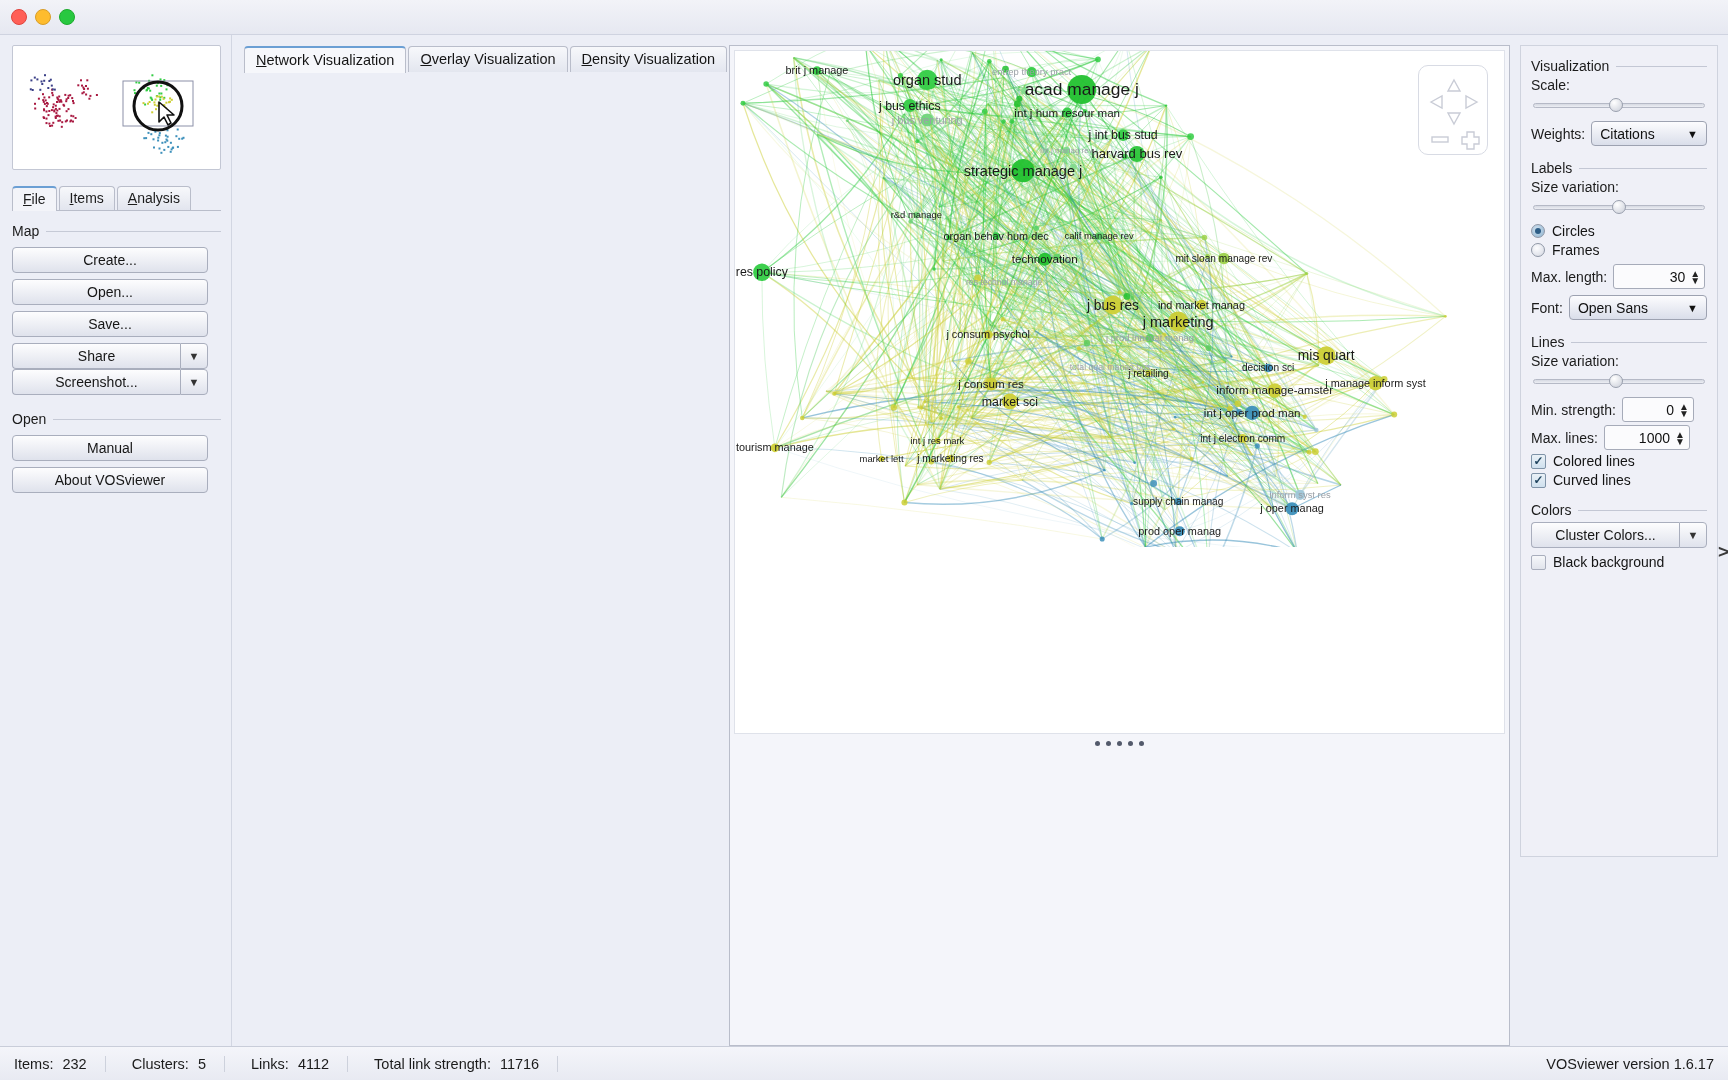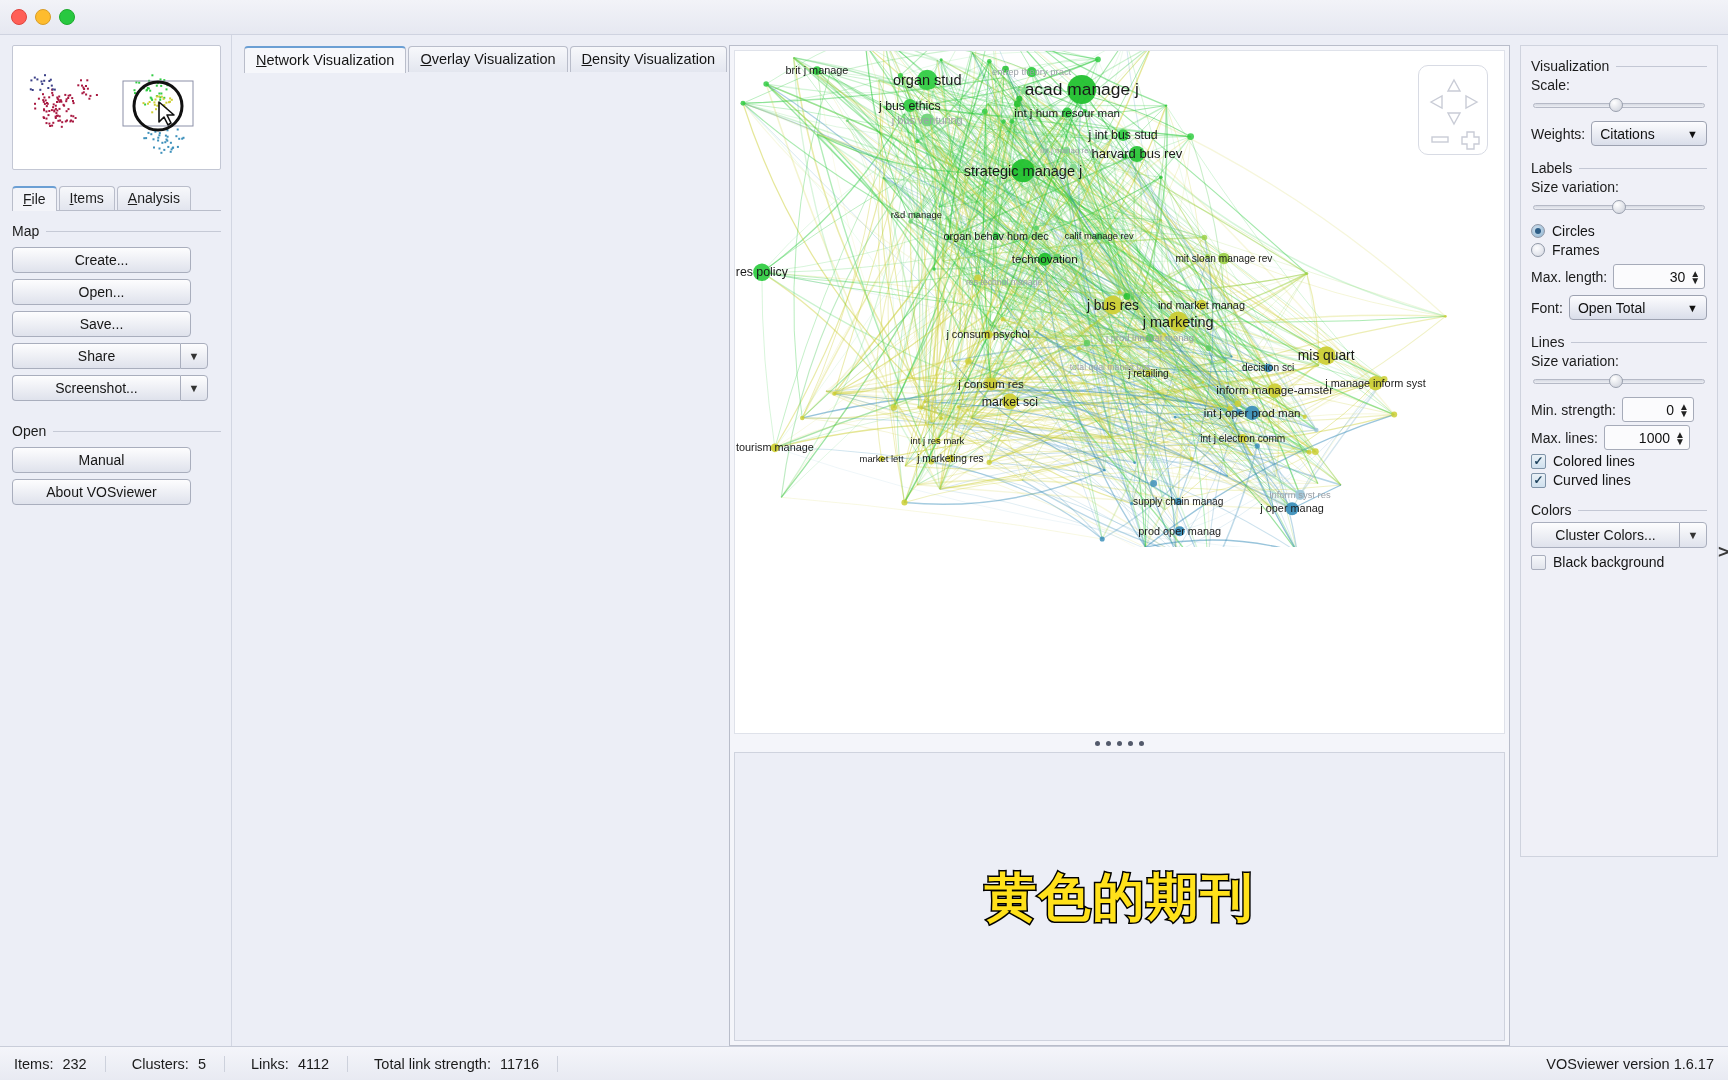--- a/index.html
+++ b/index.html
@@ -41,27 +41,27 @@
     font-size:14px; padding:3px 10px 4px 10px; border:1px solid #b9bdca;
     border-bottom:none; background:linear-gradient(#f7f8fb,#e2e5ee);
     border-radius:4px 4px 0 0; color:#1c1c1c; margin-right:2px; cursor:default;
   }
   .ltab.active { background:#f3f4f9; border-top:2px solid #6b9fd4; position:relative; top:1px; }
   .ltab u { text-decoration:underline; }
   #left-content { border-top:1px solid #b9bdca; padding-top:10px; flex:1; }
   .grp-label { font-size:14px; color:#1b1b1b; display:flex; align-items:center; gap:7px; margin:2px 0 8px 0; }
   .grp-label::after { content:""; flex:1; height:1px; background:#c6cad6; }
   .btn {
-    width:179px; height:26px; margin:0 0 6px 0;
+    width:196px; height:26px; margin:0 0 6px 0;
     border:1px solid #a9aebd; border-radius:4px;
     background:linear-gradient(#fdfdfe,#dfe2ec);
     font-size:14px; color:#161616; display:flex; align-items:center; justify-content:center;
     cursor:default; font-family:inherit;
   }
-  .btn-split { display:flex; width:196px; margin-bottom:6px;align-items:center; }
+  .btn-split { display:flex; width:196px; margin-bottom:0;align-items:center; }
   .btn-split .btn { width:168px; margin:0; border-radius:4px 0 0 4px; border-right:none; }
   .btn-arrow {
     width:28px; height:26px; border:1px solid #a9aebd; border-radius:0 4px 4px 0;
     background:linear-gradient(#fdfdfe,#dfe2ec);
     display:flex; align-items:center; justify-content:center; font-size:11px; color:#333;
   }
   .gap { height:14px; }
 
   
   #center { flex:1; display:flex; flex-direction:row; min-width:0; padding:10px 0 0 8px; }
@@ -1598,23 +1598,20 @@
         </div>
 
         <div id="splitter">
           <div class="sdot"></div>
           <div class="sdot"></div>
           <div class="sdot"></div>
           <div class="sdot"></div>
           <div class="sdot"></div>
         </div>
 
-        <div id="caption-box">
-          <div id="caption">黄色的期刊</div>
-        </div>
       </div>
     </div>
 
     <div id="right">
       <div id="collapse-arrow">&gt;</div>
       <div id="right-inner">
 
         <div class="sec-head">
           <span>Visualization</span>
         </div>
@@ -1650,21 +1647,21 @@
         <div class="row" style="margin-top:6px">
           <div class="lbl">Max. length:</div>
           <div class="spinner">
             <span class="val">30</span>
             <span class="arrows">▲<br>▼</span>
           </div>
         </div>
         <div class="row" style="margin-top:6px">
           <div class="lbl">Font:</div>
           <div class="dropdown">
-            <span>Open Total</span>
+            <span>Open Sans</span>
             <span class="chev">▼</span>
           </div>
         </div>
 
         <div class="sec-head" style="margin-top:14px">
           <span>Lines</span>
         </div>
         <div class="lbl">Size variation:</div>
         <div class="slider">
           <div class="track"></div>

